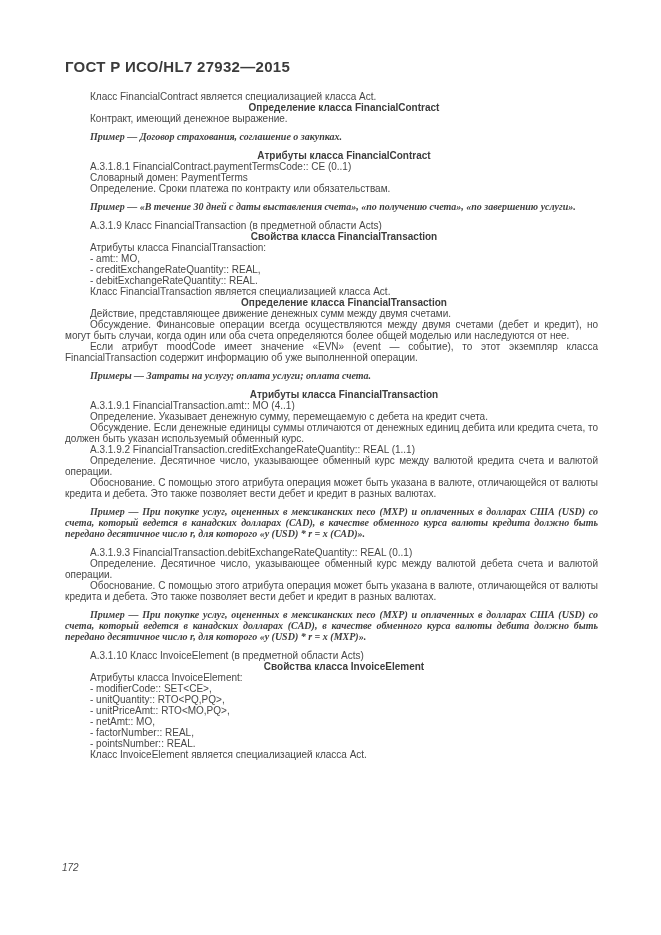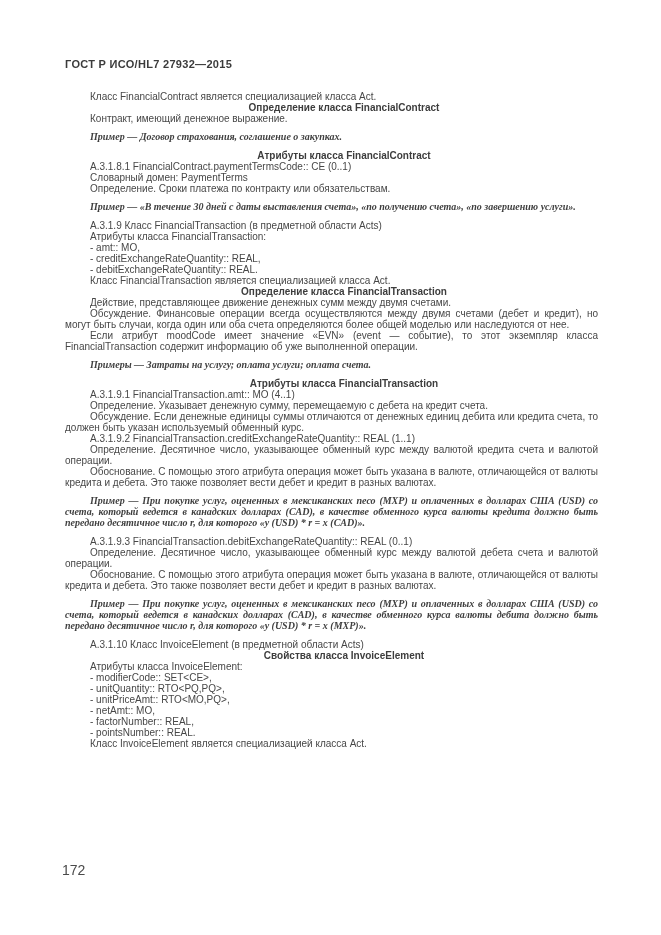--- a/index.html
+++ b/index.html
@@ -6,21 +6,21 @@
   body {
     width: 661px; height: 935px;
     position: relative;
     font-family: "Liberation Sans", sans-serif;
     color: #464646;
     overflow: hidden;
   }
   .page-header {
     position: absolute;
     left: 65px; top: 58px;
-    font-size: 11px;
+    font-size: 15px;
     font-weight: bold;
     color: #3b3b3b;
     letter-spacing: 0.3px;
   }
   .doc-body {
     position: absolute;
     left: 65px; top: 91px;
     width: 533px;
     font-size: 10px;
     line-height: 11px;
@@ -36,40 +36,42 @@
     font-weight: 700;
     font-style: italic;
     text-align: justify;
     color: #3f3f3f;
     margin: 7px 0 8px 0;
     font-family: Liberation Serif, serif;
   }
   .page-number {
     position: absolute;
     left: 62px; top: 862px;
-    font-size: 14px;
+    font-size: 10px;
     color: #4a4a4a;
+    font-style: italic;
   }
 </style>
 </head>
 <body>
 
 <div class="page-header">ГОСТ Р ИСО/HL7 27932—2015</div>
 
 <div class="doc-body">
     <p class="blk body">Класс FinancialContract является специализацией класса Act.</p>
     <p class="blk bold">Определение класса FinancialContract</p>
     <p class="blk body">Контракт, имеющий денежное выражение.</p>
     <p class="blk example">Пример — Договор страхования, соглашение о закупках.</p>
     <p class="blk bold">Атрибуты класса FinancialContract</p>
     <p class="blk body">A.3.1.8.1 FinancialContract.paymentTermsCode:: CE (0..1)</p>
     <p class="blk body">Словарный домен: PaymentTerms</p>
     <p class="blk body">Определение. Сроки платежа по контракту или обязательствам.</p>
     <p class="blk example">Пример — «В течение 30 дней с даты выставления счета», «по получению счета», «по завершению услуги».</p>
     <p class="blk body">A.3.1.9 Класс FinancialTransaction (в предметной области Acts)</p>
+    <p class="blk bold">Свойства класса FinancialTransaction</p>
     <p class="blk body">Атрибуты класса FinancialTransaction:</p>
     <p class="blk list">- amt:: MO,</p>
     <p class="blk list">- creditExchangeRateQuantity:: REAL,</p>
     <p class="blk list">- debitExchangeRateQuantity:: REAL.</p>
     <p class="blk body">Класс FinancialTransaction является специализацией класса Act.</p>
     <p class="blk bold">Определение класса FinancialTransaction</p>
     <p class="blk body">Действие, представляющее движение денежных сумм между двумя счетами.</p>
     <p class="blk body">Обсуждение. Финансовые операции всегда осуществляются между двумя счетами (дебет и кредит), но могут быть случаи, когда один или оба счета определяются более общей моделью или наследуются от нее.</p>
     <p class="blk body">Если атрибут moodCode имеет значение «EVN» (event — событие), то этот экземпляр класса FinancialTransaction содержит информацию об уже выполненной операции.</p>
     <p class="blk example">Примеры — Затраты на услугу; оплата услуги; оплата счета.</p>

